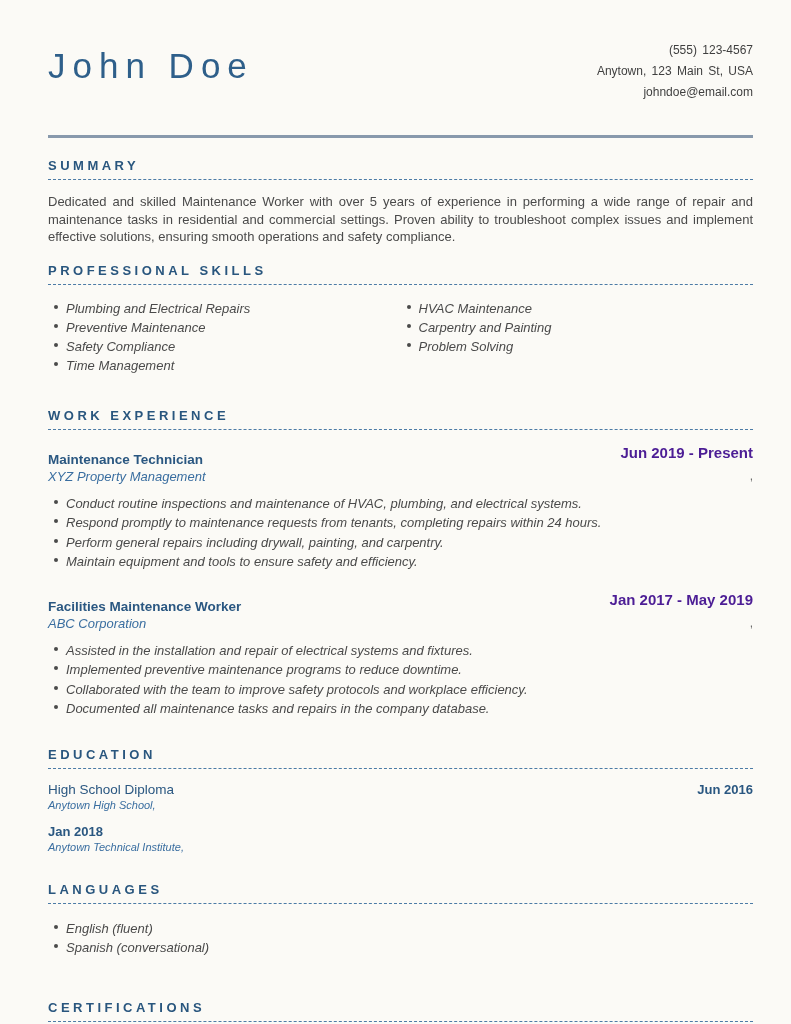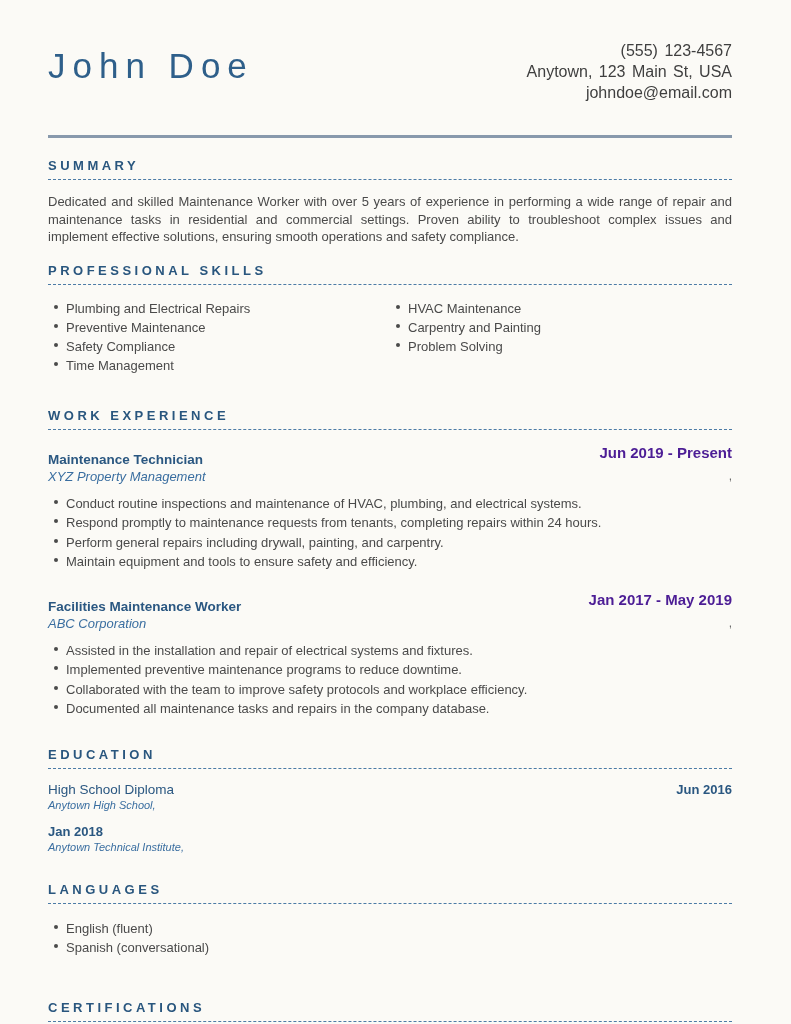--- a/index.html
+++ b/index.html
@@ -6,39 +6,39 @@
   html, body { width: 791px; height: 1024px; }
   body {
     background: #fbfaf6;
     font-family: "Liberation Sans", "DejaVu Sans", sans-serif;
     color: #474747;
     overflow: hidden;
   }
   .page {
     width: 791px;
     height: 724px;
-    padding: 38px 59px 0 48px;
+    padding: 38px 38px 0 48px;
   }
 
   
   .header {
     display: flex;
     justify-content: space-between;
     align-items: flex-start;
   }
   .name {
     font-size: 35px;
     font-weight: 400;
     letter-spacing: 7px;
     color: #2e5f8a;
     margin-top: 8px;
   }
   .contact {
     text-align: right;
-    font-size: 16px;
+    font-size: 12px;
     line-height: 21px;
     color: #3f3f3f;
     word-spacing: 2px;
     margin-top: 2px;
   }
   .top-rule {
     height: 3px;
     background: #8899ac;
     margin-top: 32px;
   }
@@ -57,21 +57,21 @@
     margin-top: 13px;
     font-size: 13px;
     line-height: 17.5px;
     text-align: justify;
     color: #4a4a4a;
   }
 
   .skills-section { margin-top: 17px; }
   .skills-cols { display: flex; margin-top: 14px; }
   .skills-col { width: 50%; }
-  ul.blist { list-style: none; }
+  ul.blist { list-style: none; font-style: italic; }
   ul.blist li {
     position: relative;
     padding-left: 18px;
     font-size: 13px;
     color: #4a4a4a;
   }
   ul.blist li::before {
     content: "";
     position: absolute;
     left: 6px;

